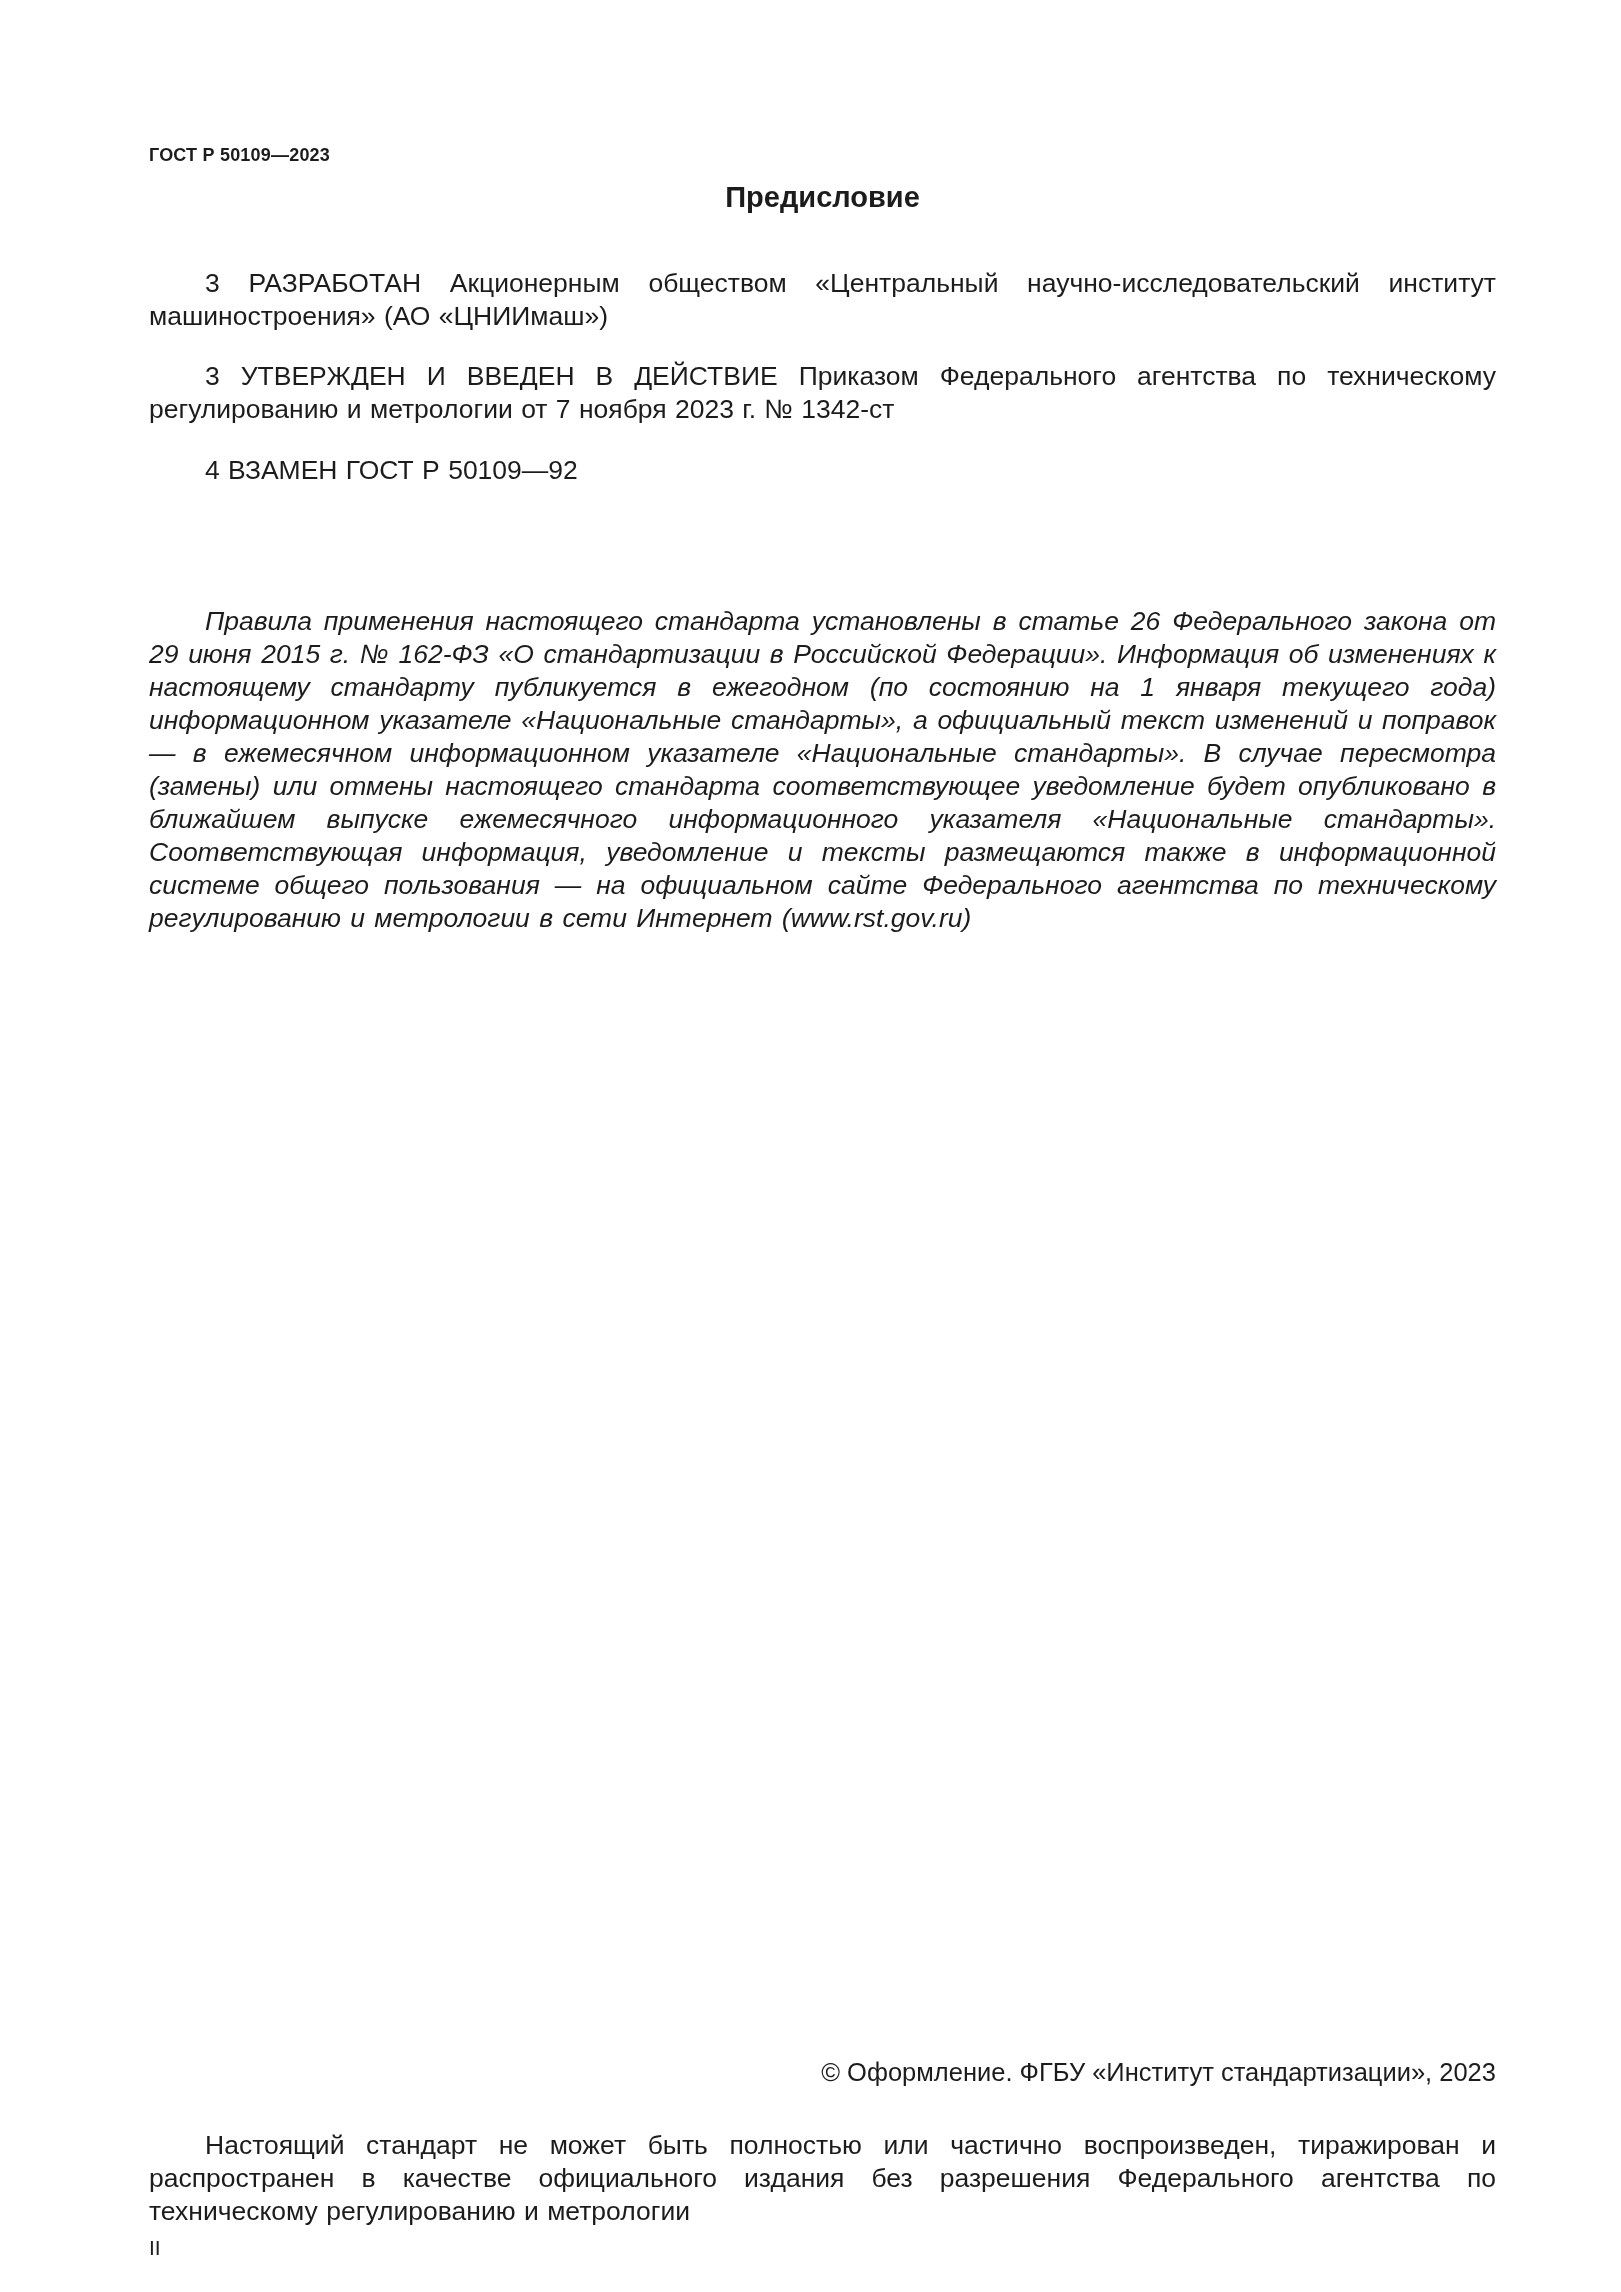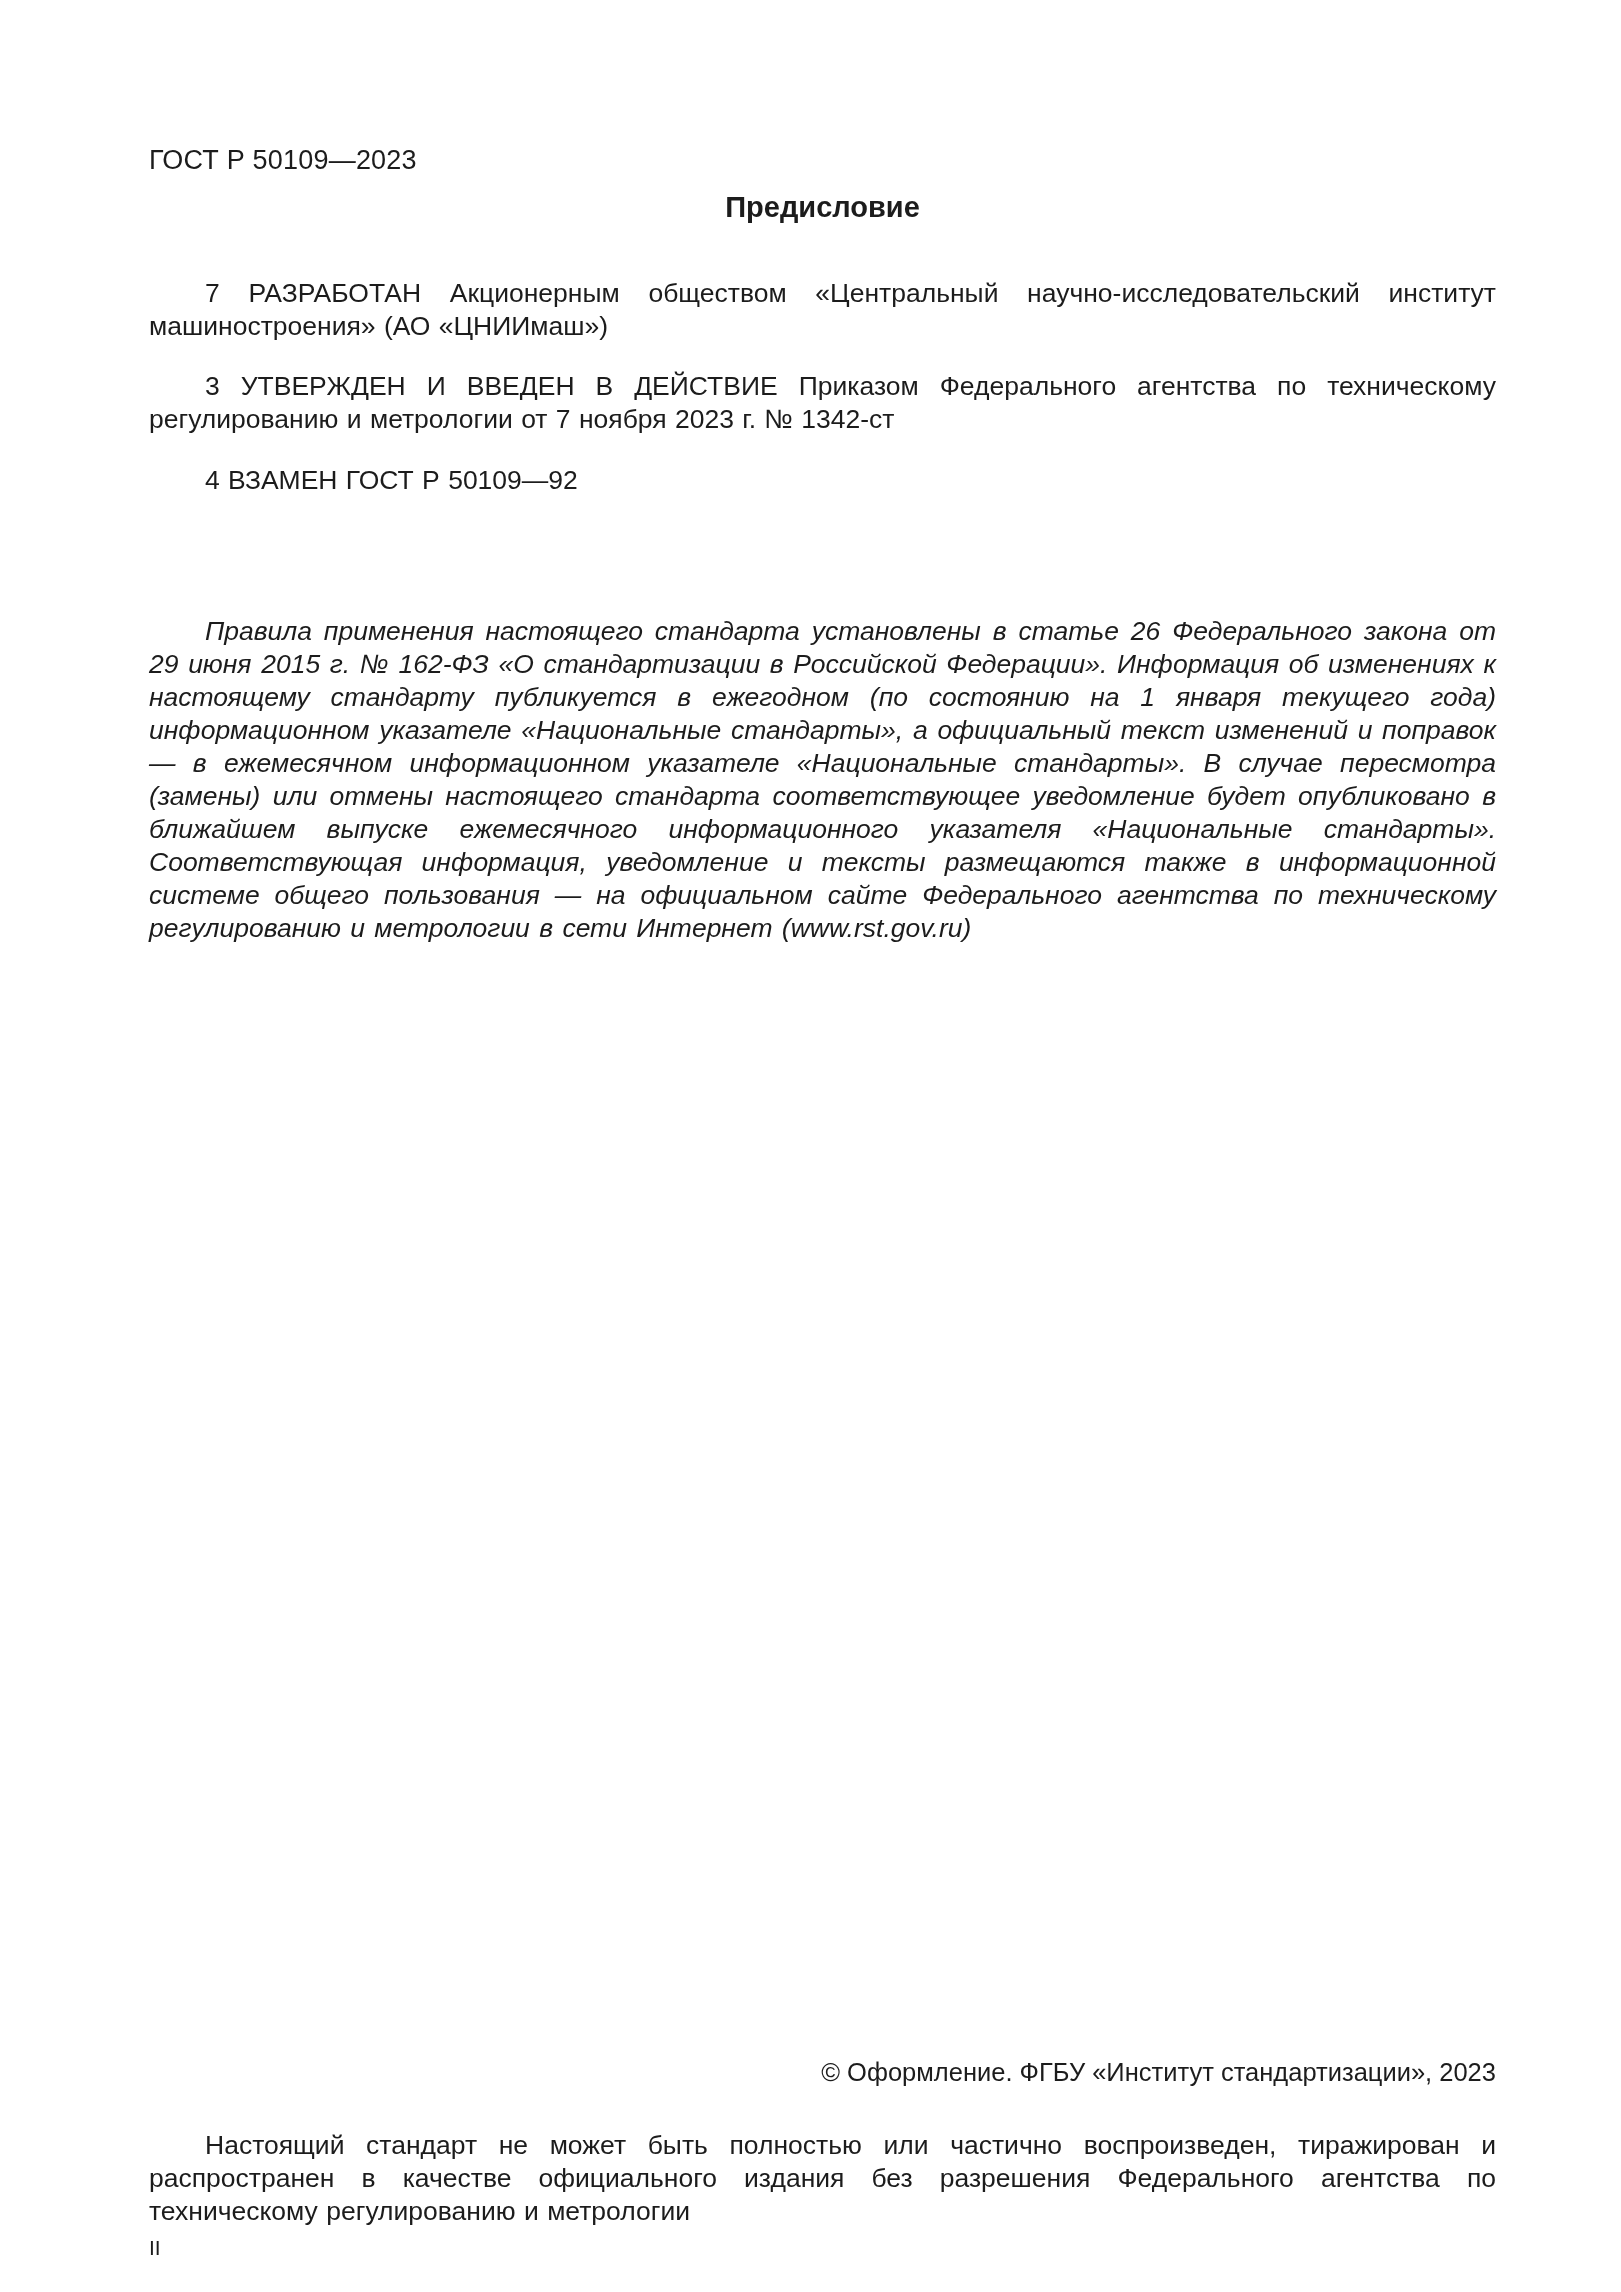--- a/index.html
+++ b/index.html
@@ -14,22 +14,22 @@
   }
   .page {
     width: 1621px;
     height: 2293px;
     padding: 145px 125px 33px 149px;
     display: flex;
     flex-direction: column;
     background: #ffffff;
   }
   .doc-header {
-    font-size: 27px;
-    font-weight: normal;
+    font-size: 18px;
+    font-weight: bold;
     letter-spacing: 0.2px;
   }
   .doc-title {
     margin-top: 15px;
     text-align: center;
     font-size: 29px;
     font-weight: bold;
   }
   .foreword {
     margin-top: 25.5px;
@@ -73,21 +73,21 @@
 </head>
 <body>
 
 <div class="page">
 
   <div class="doc-header">ГОСТ Р 50109—2023</div>
 
   <div class="doc-title">Предисловие</div>
 
   <div class="foreword">
-    <p>7  РАЗРАБОТАН Акционерным обществом «Центральный научно-исследовательский институт машиностроения» (АО «ЦНИИмаш»)</p>
+    <p>3  РАЗРАБОТАН Акционерным обществом «Центральный научно-исследовательский институт машиностроения» (АО «ЦНИИмаш»)</p>
     <p>3  УТВЕРЖДЕН И ВВЕДЕН В ДЕЙСТВИЕ Приказом Федерального агентства по техническому регулированию и метрологии от 7 ноября 2023 г. № 1342-ст</p>
     <p>4  ВЗАМЕН ГОСТ Р 50109—92</p>
   </div>
 
   <p class="legal-notice">Правила применения настоящего стандарта установлены в статье 26 Федерального закона от 29 июня 2015 г. № 162-ФЗ «О стандартизации в Российской Федерации». Информация об изменениях к настоящему стандарту публикуется в ежегодном (по состоянию на 1 января текущего года) информационном указателе «Национальные стандарты», а официальный текст изменений и поправок — в ежемесячном информационном указателе «Национальные стандарты». В случае пересмотра (замены) или отмены настоящего стандарта соответствующее уведомление будет опубликовано в ближайшем выпуске ежемесячного информационного указателя «Национальные стандарты». Соответствующая информация, уведомление и тексты размещаются также в информационной системе общего пользования — на официальном сайте Федерального агентства по техническому регулированию и метрологии в сети Интернет (www.rst.gov.ru)</p>
 
   <div class="spacer"></div>
 
   <div class="copyright">© Оформление. ФГБУ «Институт стандартизации», 2023</div>
 

